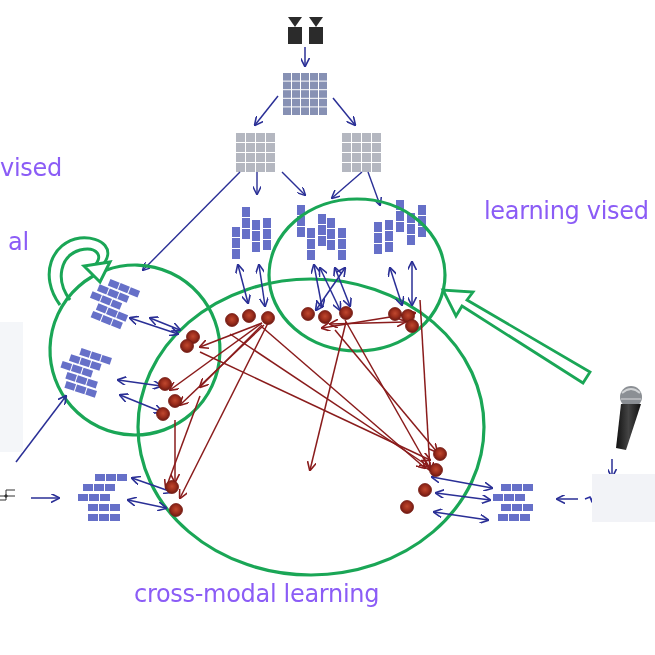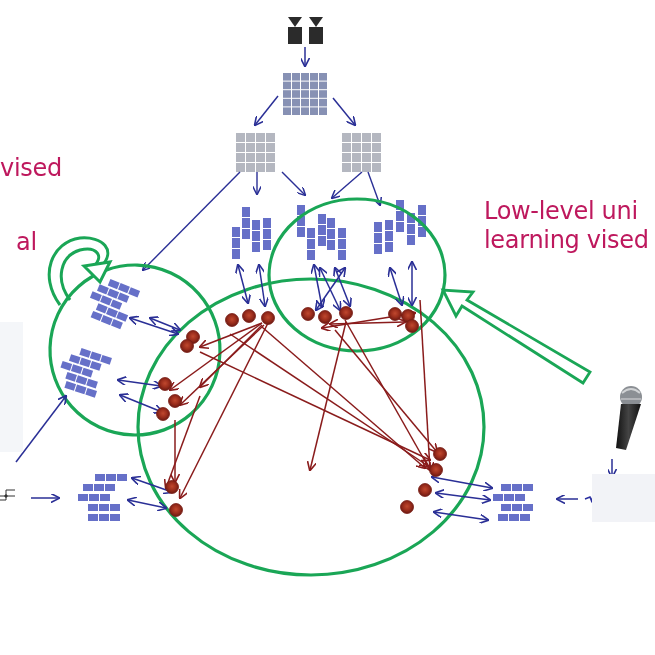--- a/index.html
+++ b/index.html
@@ -1,20 +1,20 @@
 <!DOCTYPE html>
 <html><head>
 <meta charset="utf-8">
 <style>
   html, body { margin: 0; padding: 0; background: #ffffff; }
   body { width: 655px; height: 655px; position: relative; overflow: hidden; font-family: "DejaVu Sans", "Liberation Sans", sans-serif; }
   #stage { position: absolute; left: 0; top: 0; width: 655px; height: 655px; }
-  .lbl { position: absolute; color: #be185d; font-size: 24px; line-height: 29px; white-space: nowrap; letter-spacing: -0.3px; }
+  .lbl { position: absolute; color: #8b5cf6; font-size: 24px; line-height: 29px; white-space: nowrap; letter-spacing: -0.3px; }
   #lbl-supervised { left: 0; top: 154px; }
-  #lbl-modal { left: 16px; top: 228px; }
+  #lbl-modal { left: 8px; top: 228px; }
   #lbl-low { left: 484px; top: 197px; }
   #lbl-high { left: 134px; top: 580px; }
   .panel-bg { position: absolute; background: #f4f6f9; }
 </style>
 </head>
 <body>
 
 <div id="stage">
   <div class="panel-bg" style="left:0;top:322px;width:23px;height:130px;"></div>
   <div class="panel-bg" style="left:592px;top:474px;width:63px;height:48px;background:#f2f3f7;"></div>
@@ -323,18 +323,18 @@
         <circle cx="425" cy="490" r="6.5" fill="url(#neuronGrad)" stroke="#7a1c14" stroke-width="0.8"></circle>
         <circle cx="407" cy="507" r="6.5" fill="url(#neuronGrad)" stroke="#7a1c14" stroke-width="0.8"></circle>
         <circle cx="172" cy="487" r="6.5" fill="url(#neuronGrad)" stroke="#7a1c14" stroke-width="0.8"></circle>
         <circle cx="176" cy="510" r="6.5" fill="url(#neuronGrad)" stroke="#7a1c14" stroke-width="0.8"></circle>
       </g>
   </svg>
 
   <div class="lbl" id="lbl-supervised">vised</div>
   <div class="lbl" id="lbl-modal">al</div>
   <div class="lbl" id="lbl-low">
-    <div>Low-level uni</div>
     <div>learning vised</div>
   </div>
   <div class="lbl" id="lbl-high">
+    <div>cross-modal learning</div>
   </div>
 </div>
 
 </body></html>

